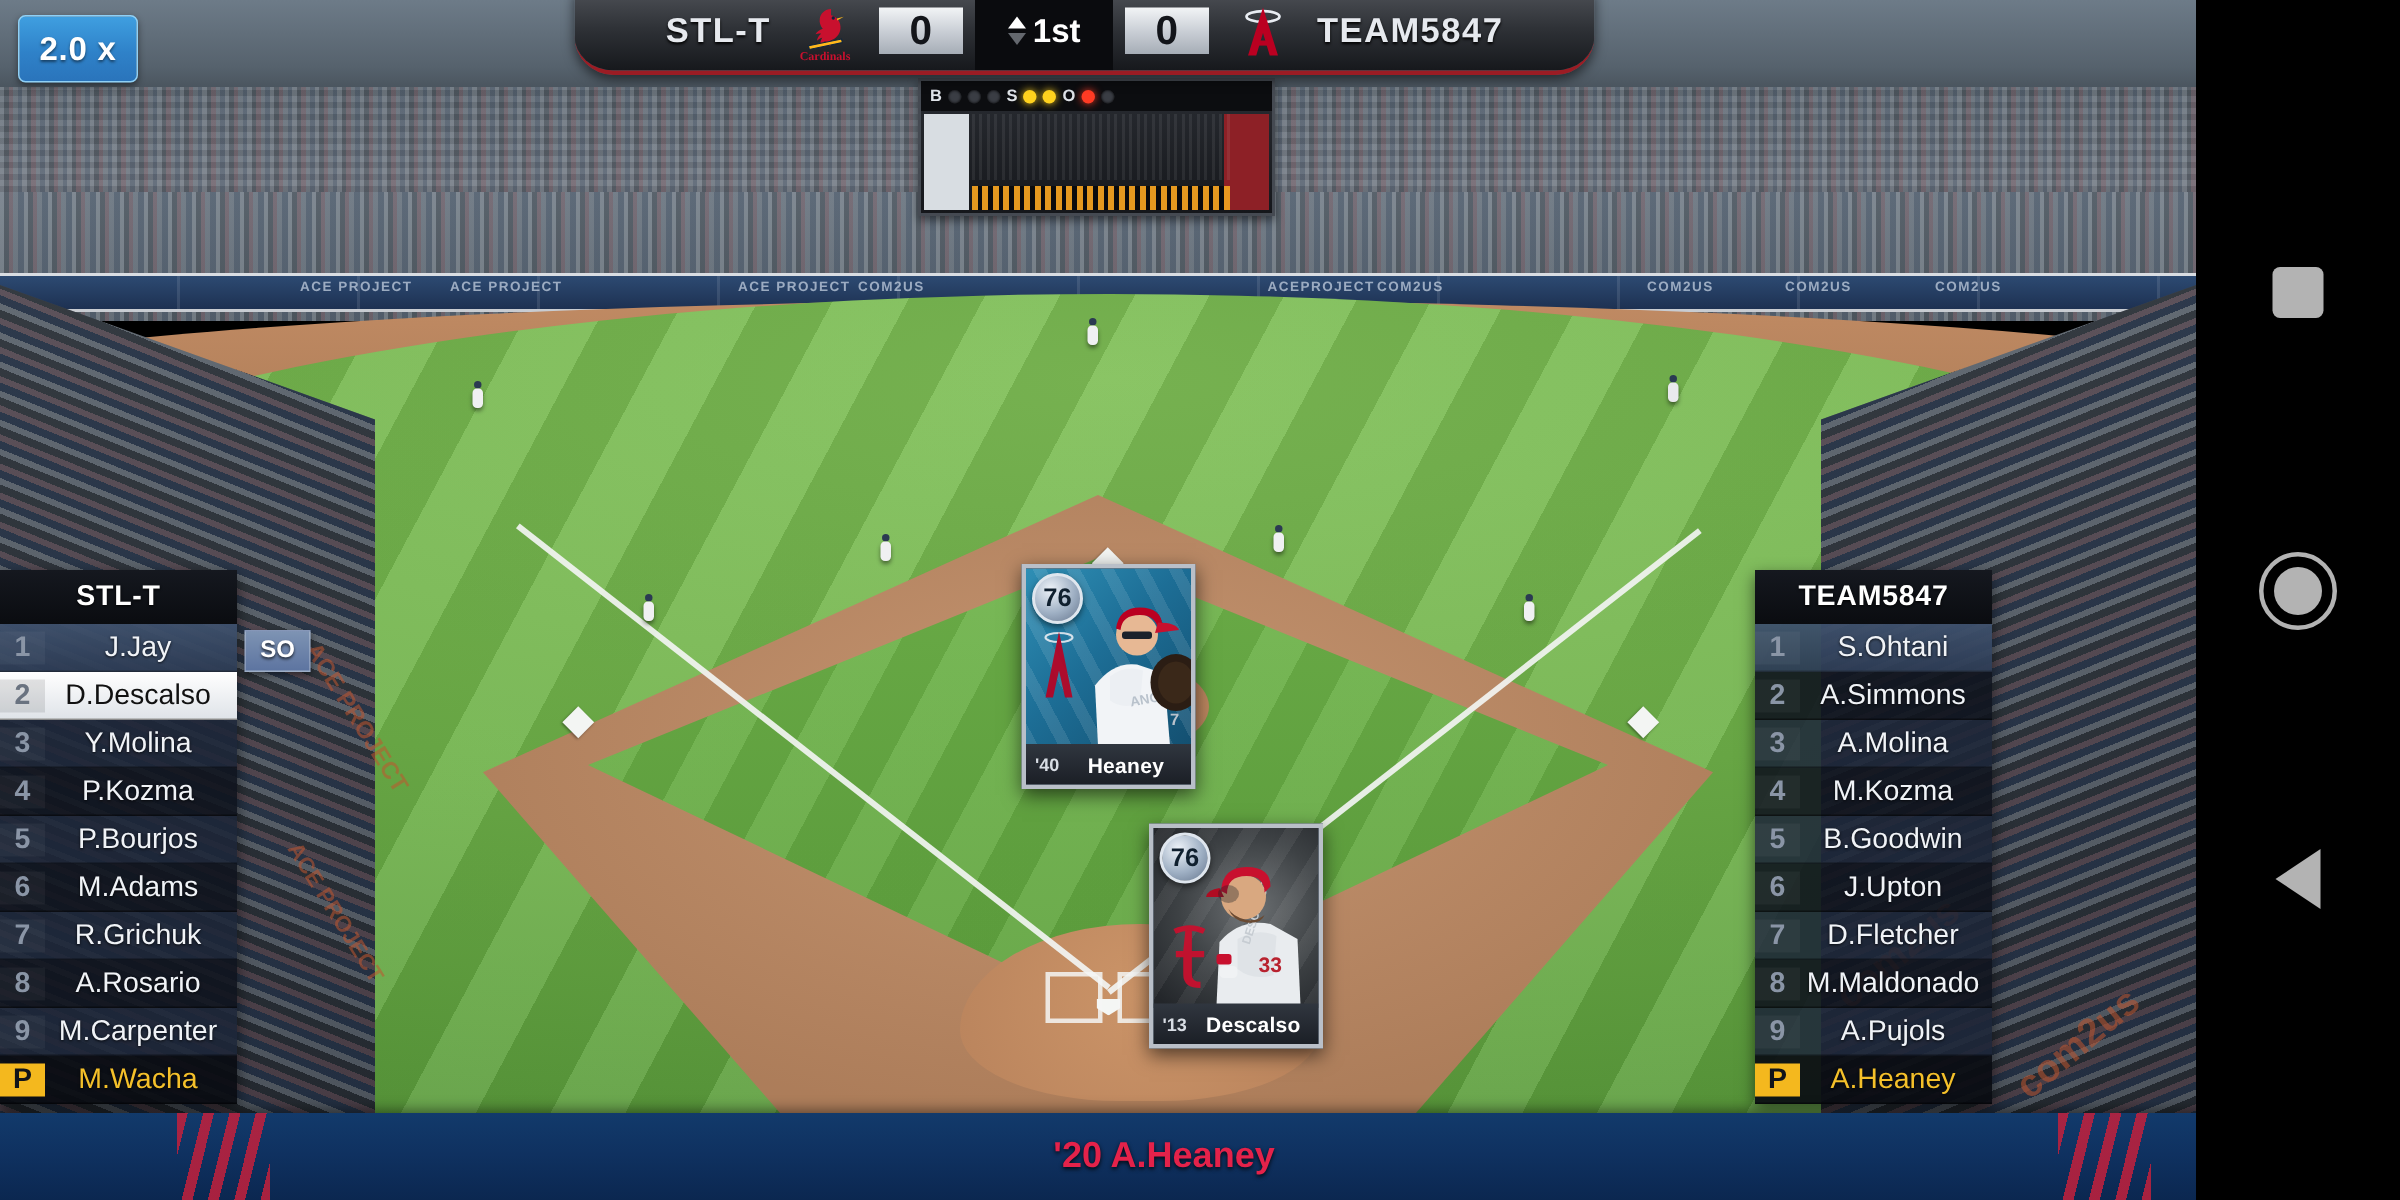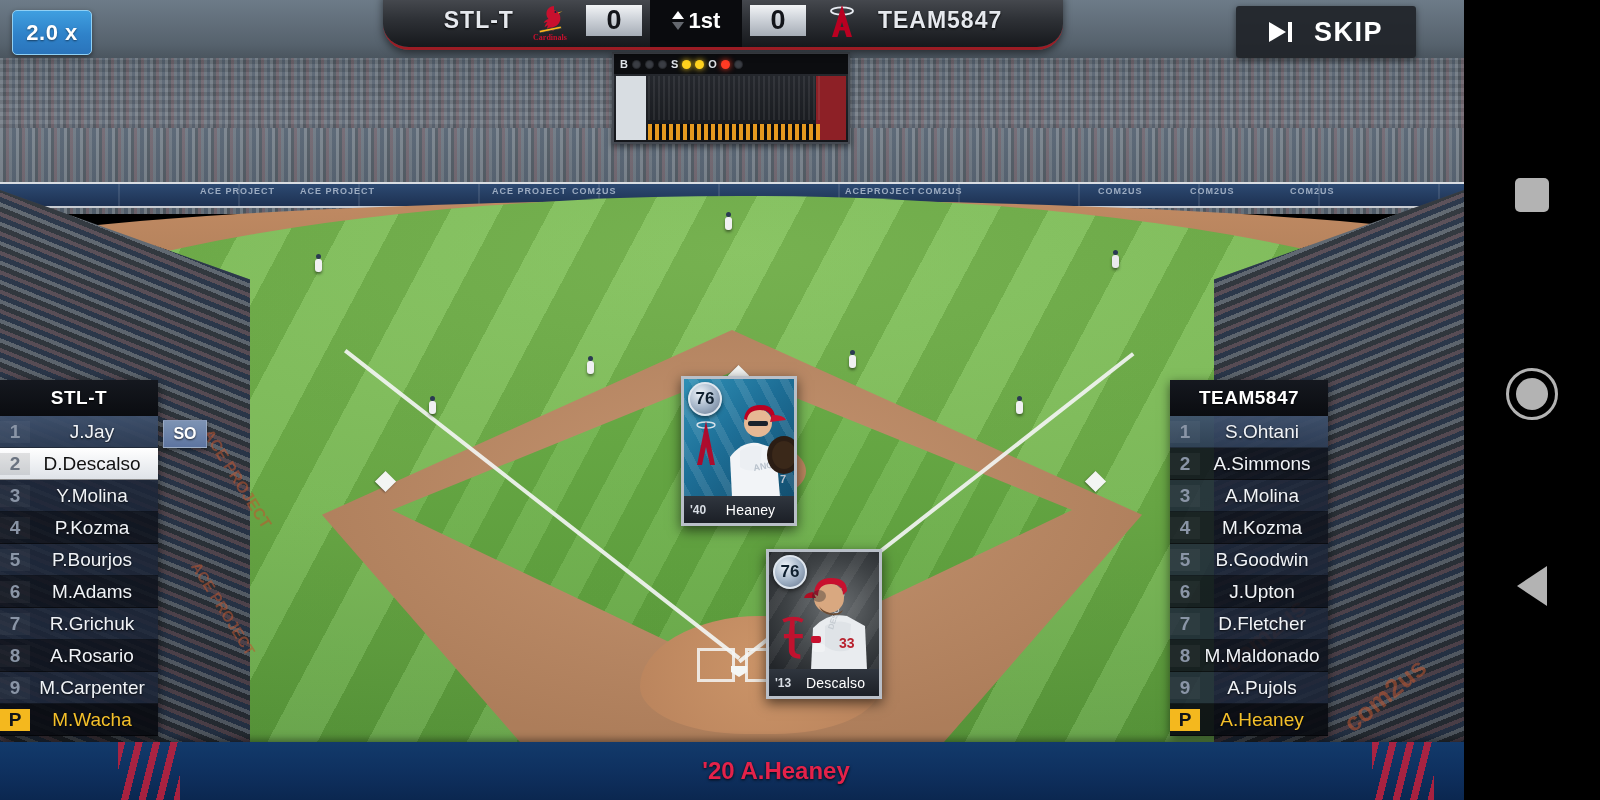--- a/index.html
+++ b/index.html
@@ -202,21 +202,21 @@
   
   .pcard { position:absolute; width:116px; height:150px; border:3px solid #b9bfc8;
     background:#1b2a3a; box-shadow:0 4px 12px rgba(0,0,0,.6); overflow:hidden; }
   #card-pitcher { left:681px; top:376px; }
   #card-batter  { left:766px; top:549px; }
   .pc-art { position:absolute; left:0; top:0; width:100%; height:120px; overflow:hidden; }
   .pc-foot { position:absolute; left:0; bottom:0; width:100%; height:27px;
     background:linear-gradient(180deg,#30363f,#1b1f26); display:flex; align-items:center;
     padding:0 6px; gap:7px; }
   .pc-year { color:#d8dde4; font-size:12px; font-weight:bold; }
-  .pc-name { color:#fff; font-size:14px; font-weight:normal; flex:1; text-align:center;
+  .pc-name { color:#fff; font-size:14px; font-weight:bold; flex:1; text-align:center;
              letter-spacing:.2px; }
   .pc-ovr { position:absolute; left:4px; top:3px; width:34px; height:34px; border-radius:50%;
     background:radial-gradient(circle at 35% 30%,#eef3f9,#9fb0c4 55%,#64748c 100%);
     border:2px solid #dfe6ee; display:flex; align-items:center; justify-content:center;
     color:#10202f; font-size:17px; font-weight:bold; z-index:3;
     box-shadow:0 2px 4px rgba(0,0,0,.5); }
 
   
   .art-pitch { position:absolute; inset:0;
     background:
@@ -386,27 +386,20 @@
           <svg viewBox="0 0 44 44" width="44" height="44">
             <ellipse cx="22" cy="12" rx="11" ry="3.6" fill="none" stroke="#e8ecf2" stroke-width="1.8"></ellipse>
             <path d="M22 6 L32 38 H26.5 L22 23 L17.5 38 H12 Z" fill="#ba0021"></path>
             <rect x="17" y="28" width="10" height="3.4" fill="#ba0021"></rect>
           </svg>
         </span>
         <span class="tname">TEAM5847</span>
       </div>
     </div>
 
-    <div id="skip">
-      <span class="sk-ico">
-        <span class="sk-tri"></span>
-          <span class="sk-bar"></span>
-      </span>
-      <span class="sk-txt">SKIP</span>
-    </div>
 
     <div class="roster" id="roster-away">
       <div class="r-head">STL-T</div>
       <div id="away-rows">
           <div class="r-row lit">
             <span class="num">1</span>
             <span class="nm">J.Jay</span>
           </div>
           <div class="r-row active">
             <span class="num">2</span>

